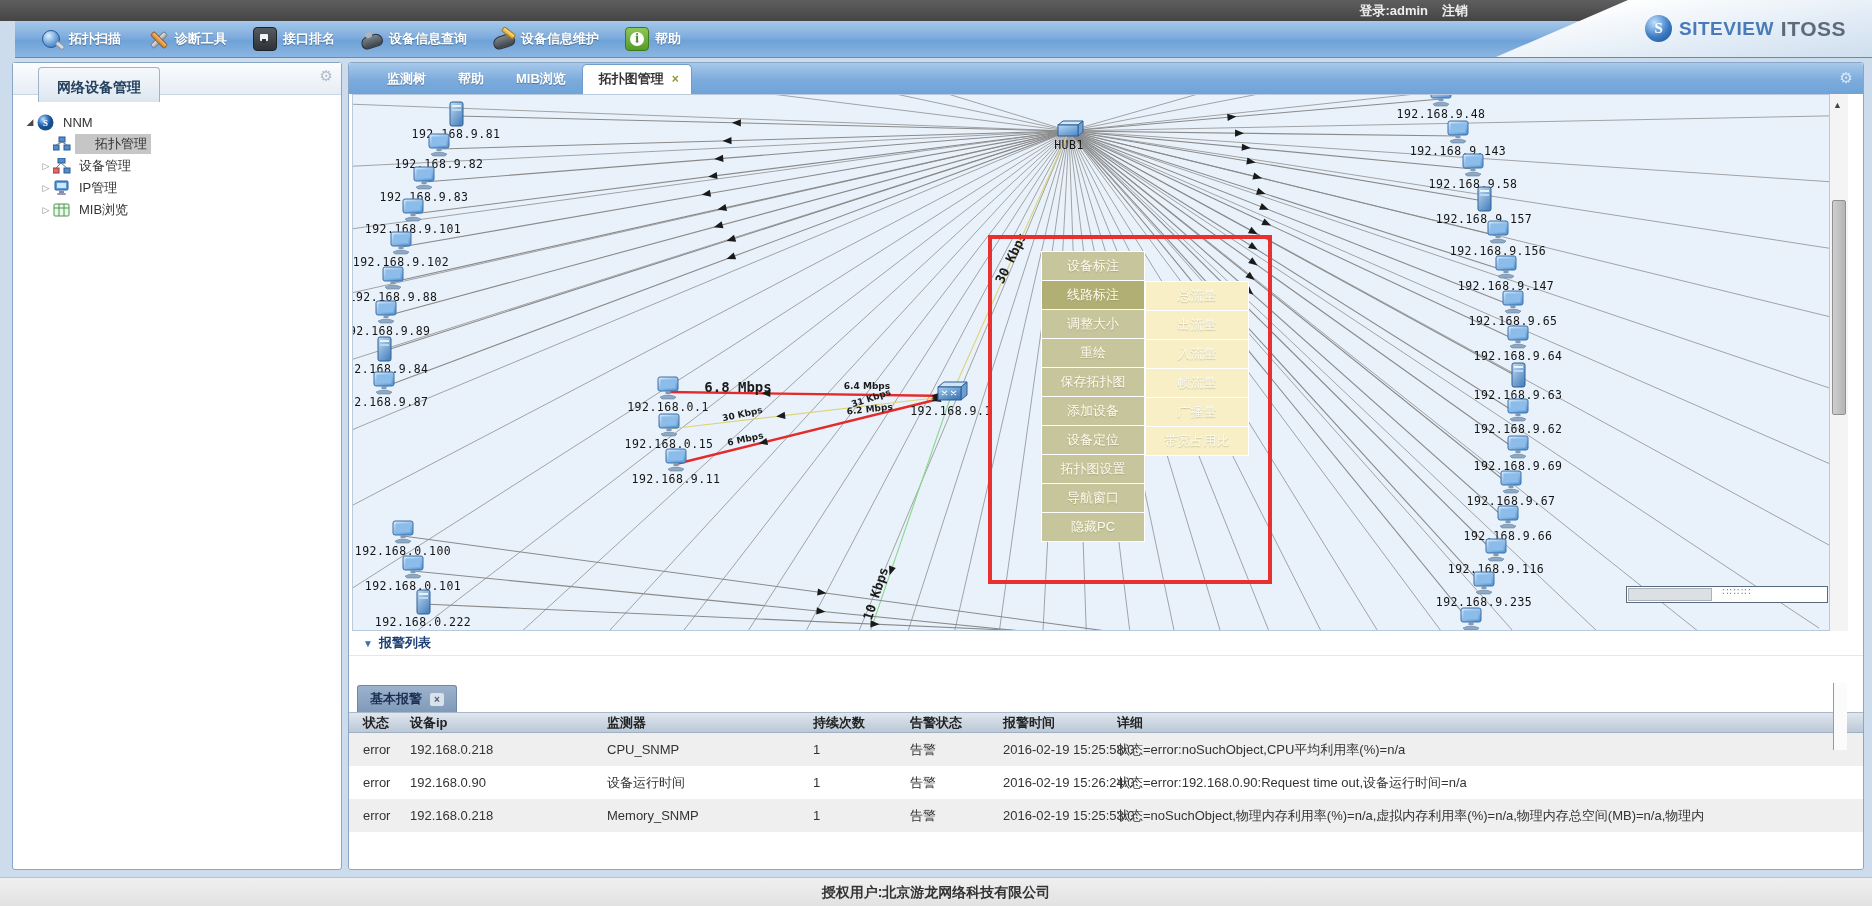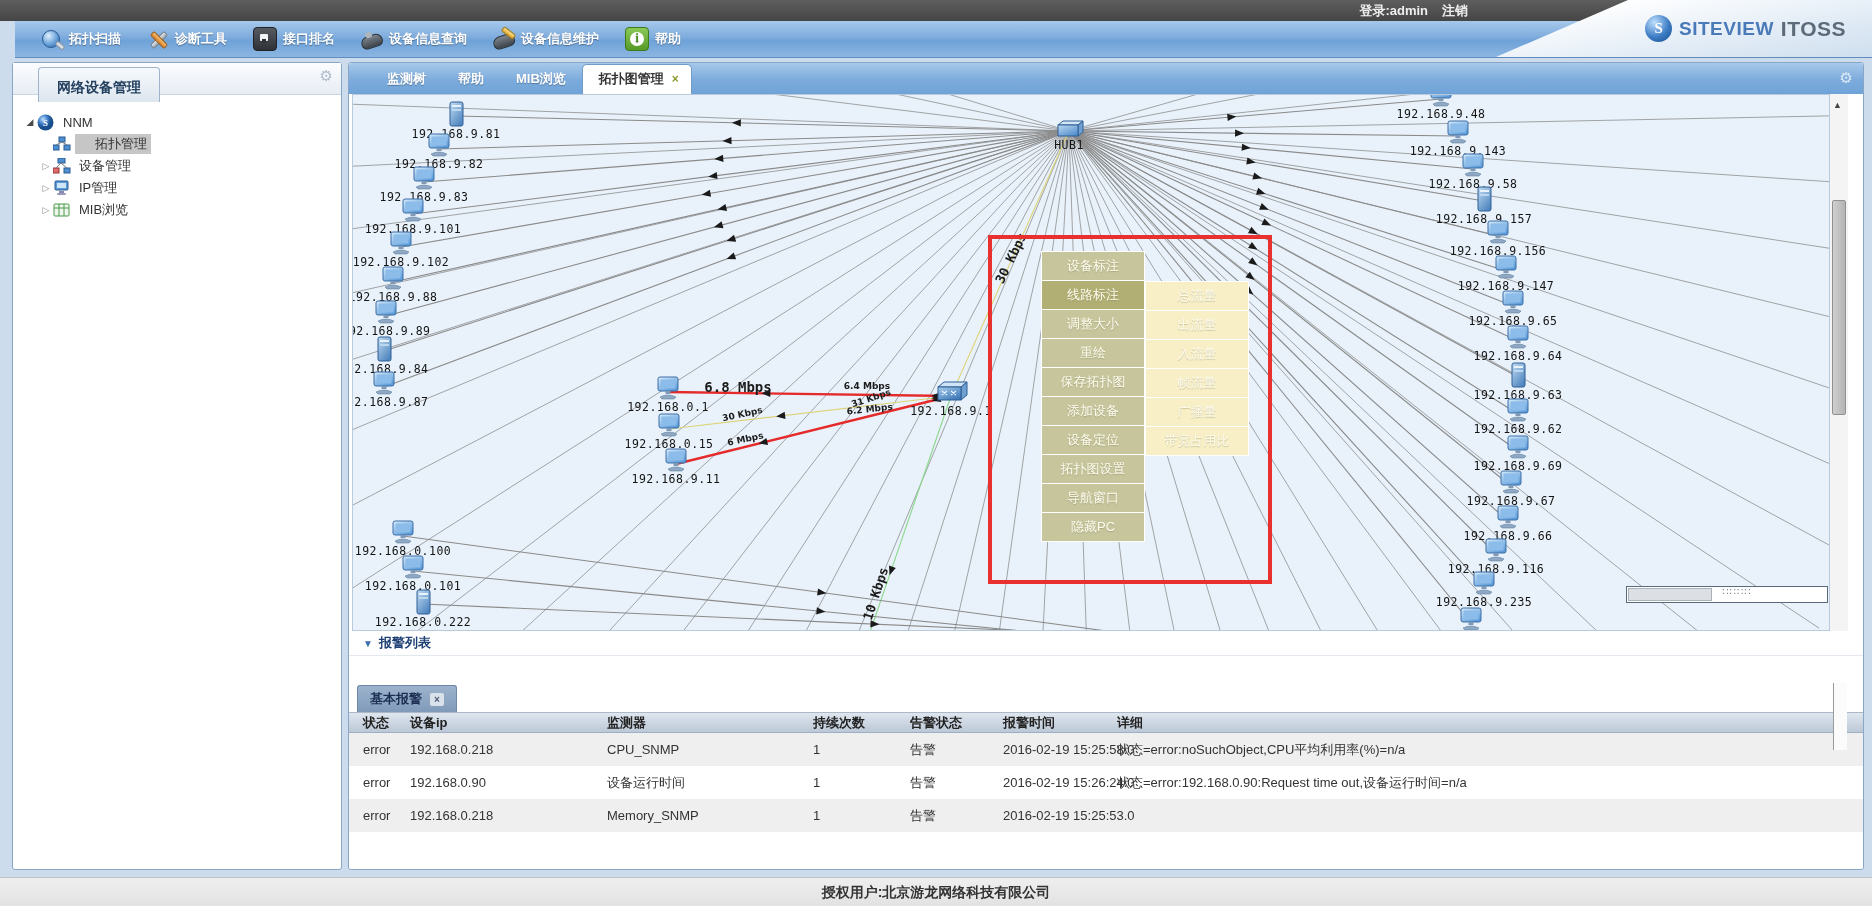--- a/index.html
+++ b/index.html
@@ -709,20 +709,21 @@
             <span class="ar-c5">2016-02-19 15:26:24.0</span>
             <span class="ar-c6" style="font-weight: 500;">状态=error:192.168.0.90:Request time out,设备运行时间=n/a</span>
           </div>
           <div class="ar-row odd">
             <span class="ar-c0">error</span>
             <span class="ar-c1">192.168.0.218</span>
             <span class="ar-c2">Memory_SNMP</span>
             <span class="ar-c3">1</span>
             <span class="ar-c4">告警</span>
             <span class="ar-c5">2016-02-19 15:25:53.0</span>
+            <span class="ar-c6" style="font-weight: 500;">状态=noSuchObject,物理内存利用率(%)=n/a,虚拟内存利用率(%)=n/a,物理内存总空间(MB)=n/a,物理内</span>
           </div>
         </div>
       <div id="alarm-gutter"></div>
     </div>
     <span class="gear" style="top:6px;right:10px;color:#dce9f6;z-index:5;">⚙</span>
   </section>
 
   <footer id="footer">授权用户:北京游龙网络科技有限公司</footer>
 </div>
 

